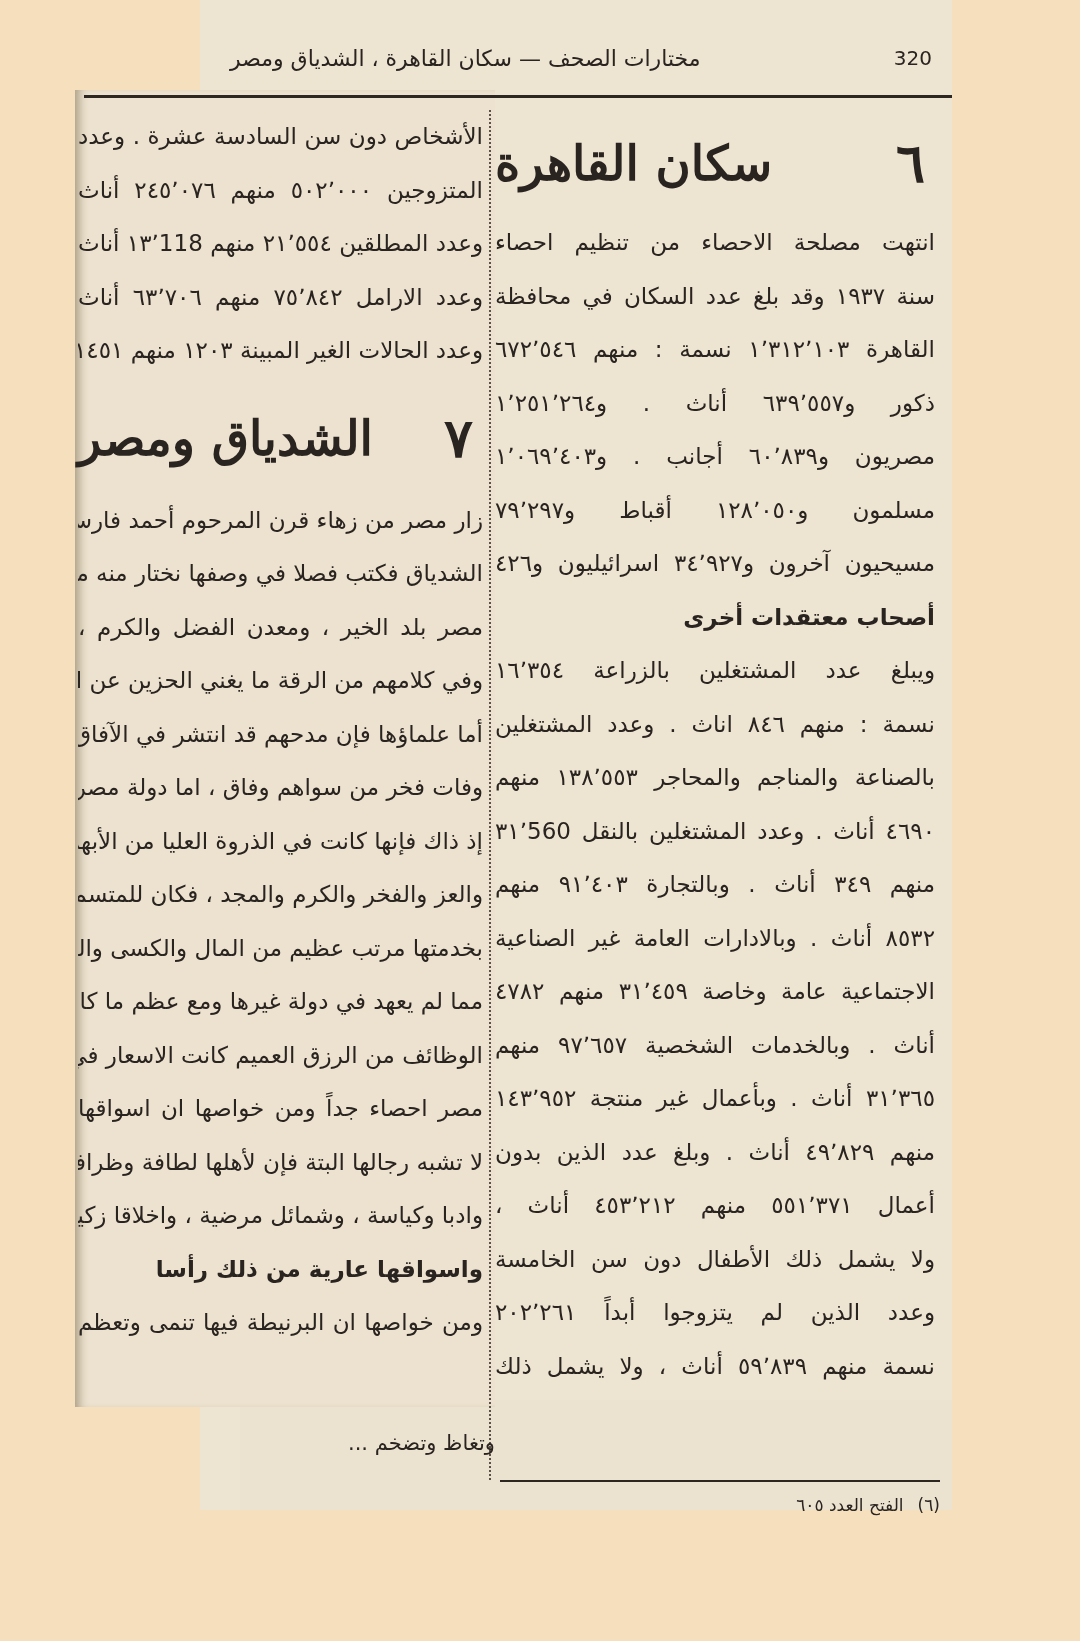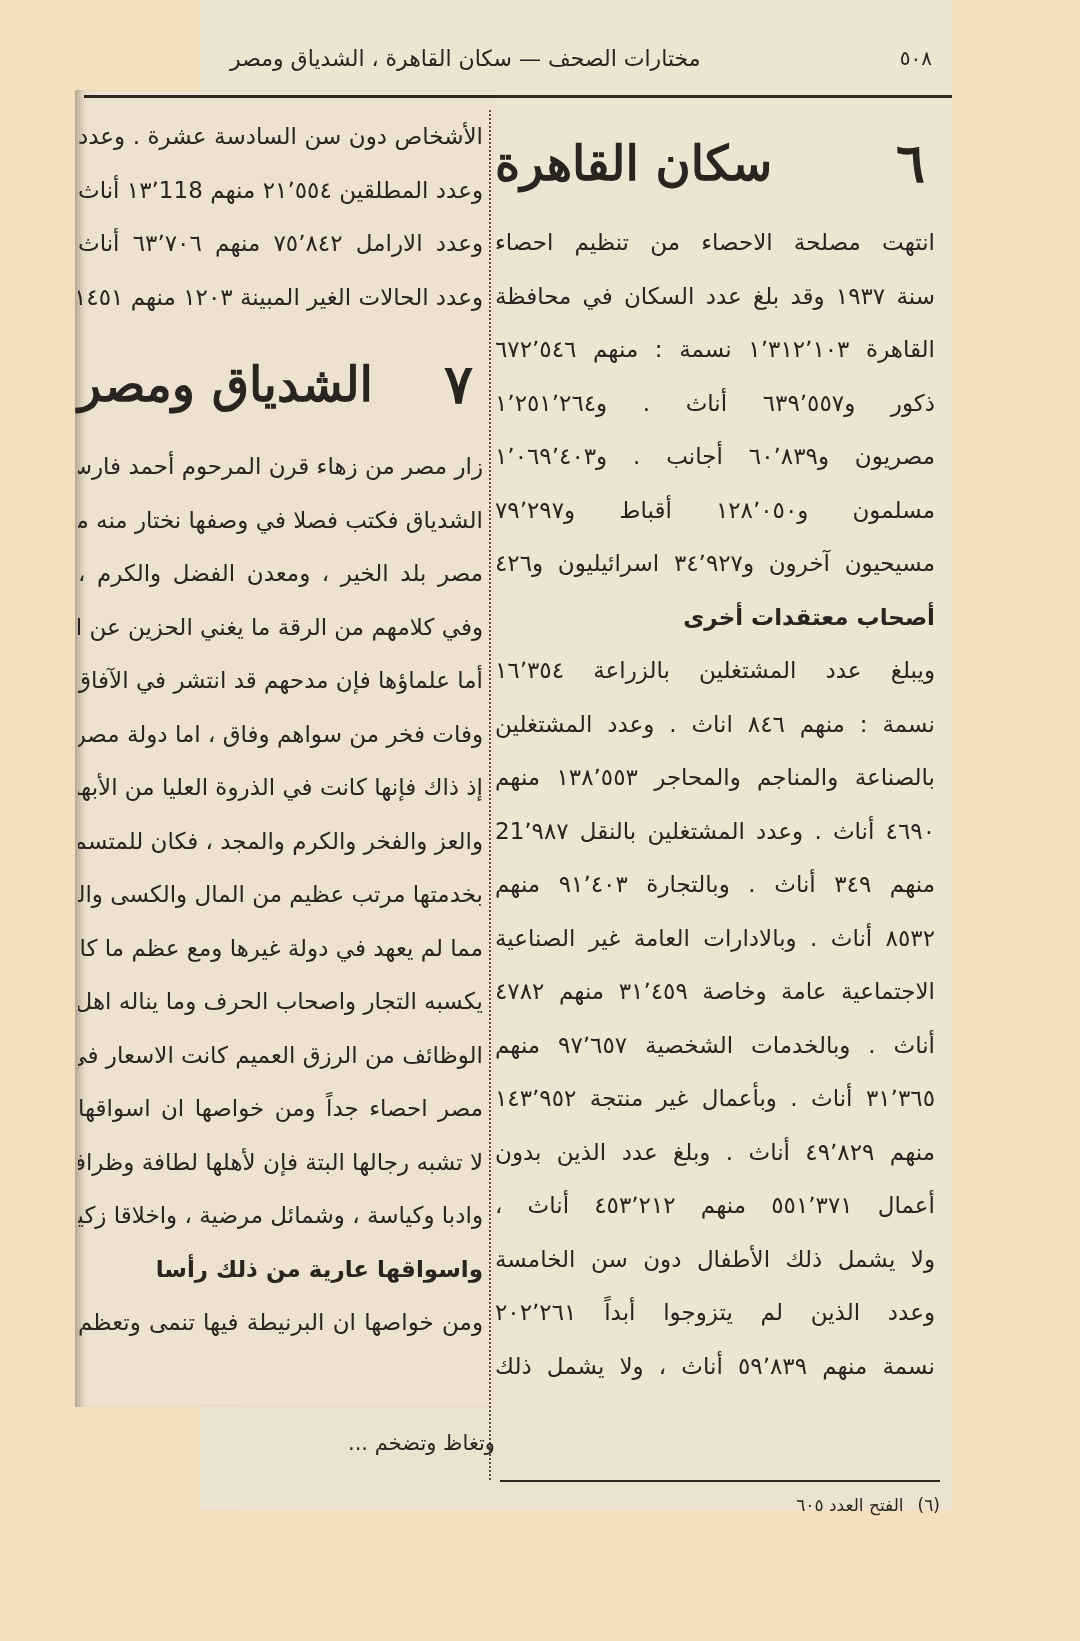--- a/index.html
+++ b/index.html
@@ -62,21 +62,21 @@
   }
 </style>
 </head>
 <body>
 
 <div class="scan" id="scan-main"></div>
 <div class="scan" id="scan-bottom"></div>
 <div class="scan" id="scan-left"></div>
 
 <div class="header">
-  <span class="pagenum">٥٠٨</span>
+  <span class="pagenum">320</span>
   <span class="running">مختارات الصحف — سكان القاهرة ، الشدياق ومصر</span>
 </div>
 <div class="rule" id="rule-top"></div>
 
 <div class="col-divider"></div>
 
 <div class="col" id="col-right">
   <div class="article-title">
     <span class="num">٦</span>
     <span>سكان القاهرة</span>
@@ -85,53 +85,53 @@
   <span class="line">سنة ١٩٣٧ وقد بلغ عدد السكان في محافظة</span>
   <span class="line">القاهرة ١٬٣١٢٬١٠٣ نسمة : منهم ٦٧٢٬٥٤٦</span>
   <span class="line">ذكور و٦٣٩٬٥٥٧ أناث . و١٬٢٥١٬٢٦٤</span>
   <span class="line">مصريون و٦٠٬٨٣٩ أجانب . و١٬٠٦٩٬٤٠٣</span>
   <span class="line">مسلمون و١٢٨٬٠٥٠ أقباط و٧٩٬٢٩٧</span>
   <span class="line">مسيحيون آخرون و٣٤٬٩٢٧ اسرائيليون و٤٢٦</span>
   <span class="line short">أصحاب معتقدات أخرى</span>
   <span class="line">ويبلغ عدد المشتغلين بالزراعة ١٦٬٣٥٤</span>
   <span class="line">نسمة : منهم ٨٤٦ اناث . وعدد المشتغلين</span>
   <span class="line">بالصناعة والمناجم والمحاجر ١٣٨٬٥٥٣ منهم</span>
-  <span class="line">٤٦٩٠ أناث . وعدد المشتغلين بالنقل 21٬٩٨٧</span>
+  <span class="line">٤٦٩٠ أناث . وعدد المشتغلين بالنقل ٣١٬560</span>
   <span class="line">منهم ٣٤٩ أناث . وبالتجارة ٩١٬٤٠٣ منهم</span>
   <span class="line">٨٥٣٢ أناث . وبالادارات العامة غير الصناعية</span>
   <span class="line">الاجتماعية عامة وخاصة ٣١٬٤٥٩ منهم ٤٧٨٢</span>
   <span class="line">أناث . وبالخدمات الشخصية ٩٧٬٦٥٧ منهم</span>
   <span class="line">٣١٬٣٦٥ أناث . وبأعمال غير منتجة ١٤٣٬٩٥٢</span>
   <span class="line">منهم ٤٩٬٨٢٩ أناث . وبلغ عدد الذين بدون</span>
   <span class="line">أعمال ٥٥١٬٣٧١ منهم ٤٥٣٬٢١٢ أناث ،</span>
   <span class="line">ولا يشمل ذلك الأطفال دون سن الخامسة</span>
   <span class="line">وعدد الذين لم يتزوجوا أبداً ٢٠٢٬٢٦١</span>
   <span class="line">نسمة منهم ٥٩٬٨٣٩ أناث ، ولا يشمل ذلك</span>
 </div>
 
 <div class="col" id="col-left">
   <span class="line">الأشخاص دون سن السادسة عشرة . وعدد</span>
+  <span class="line">المتزوجين ٥٠٢٬٠٠٠ منهم ٢٤٥٬٠٧٦ أناث</span>
   <span class="line">وعدد المطلقين ٢١٬٥٥٤ منهم ١٣٬118 أناث</span>
   <span class="line">وعدد الارامل ٧٥٬٨٤٢ منهم ٦٣٬٧٠٦ أناث</span>
   <span class="line">وعدد الحالات الغير المبينة ١٢٠٣ منهم ١٤٥١ اناث</span>
   <div class="article-title">
     <span class="num">٧</span>
     <span>الشدياق ومصر</span>
   </div>
   <span class="line">زار مصر من زهاء قرن المرحوم أحمد فارس</span>
   <span class="line">الشدياق فكتب فصلا في وصفها نختار منه ما يلي :</span>
   <span class="line">مصر بلد الخير ، ومعدن الفضل والكرم ،</span>
   <span class="line">وفي كلامهم من الرقة ما يغني الحزين عن التطريب</span>
   <span class="line">أما علماؤها فإن مدحهم قد انتشر في الآفاق</span>
   <span class="line">وفات فخر من سواهم وفاق ، اما دولة مصر</span>
   <span class="line">إذ ذاك فإنها كانت في الذروة العليا من الأبهة</span>
   <span class="line">والعز والفخر والكرم والمجد ، فكان للمتسمين</span>
   <span class="line">بخدمتها مرتب عظيم من المال والكسى والشحن</span>
   <span class="line">مما لم يعهد في دولة غيرها ومع عظم ما كان</span>
-  <span class="line">يكسبه التجار واصحاب الحرف وما يناله اهل</span>
   <span class="line">الوظائف من الرزق العميم كانت الاسعار في</span>
   <span class="line">مصر احصاء جداً ومن خواصها ان اسواقها</span>
   <span class="line">لا تشبه رجالها البتة فإن لأهلها لطافة وظرافة</span>
   <span class="line">وادبا وكياسة ، وشمائل مرضية ، واخلاقا زكية</span>
   <span class="line short">واسواقها عارية من ذلك رأسا</span>
   <span class="line">ومن خواصها ان البرنيطة فيها تنمى وتعظم</span>
 </div>
 
 <div class="last-left">وتغاظ وتضخم ...</div>
 

